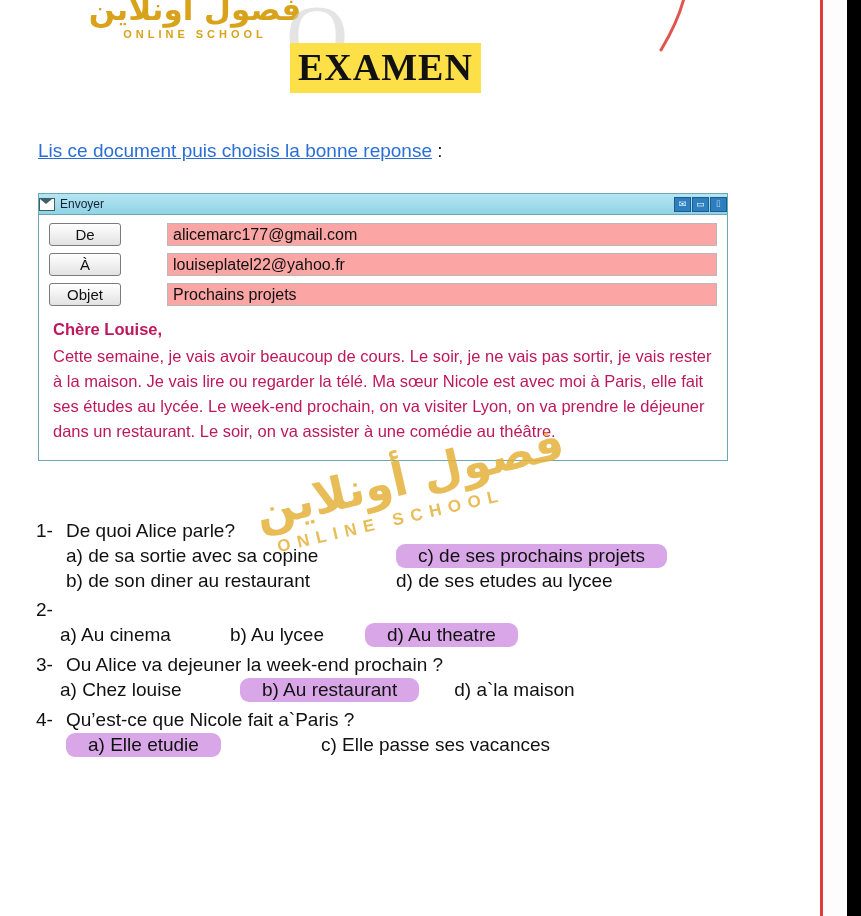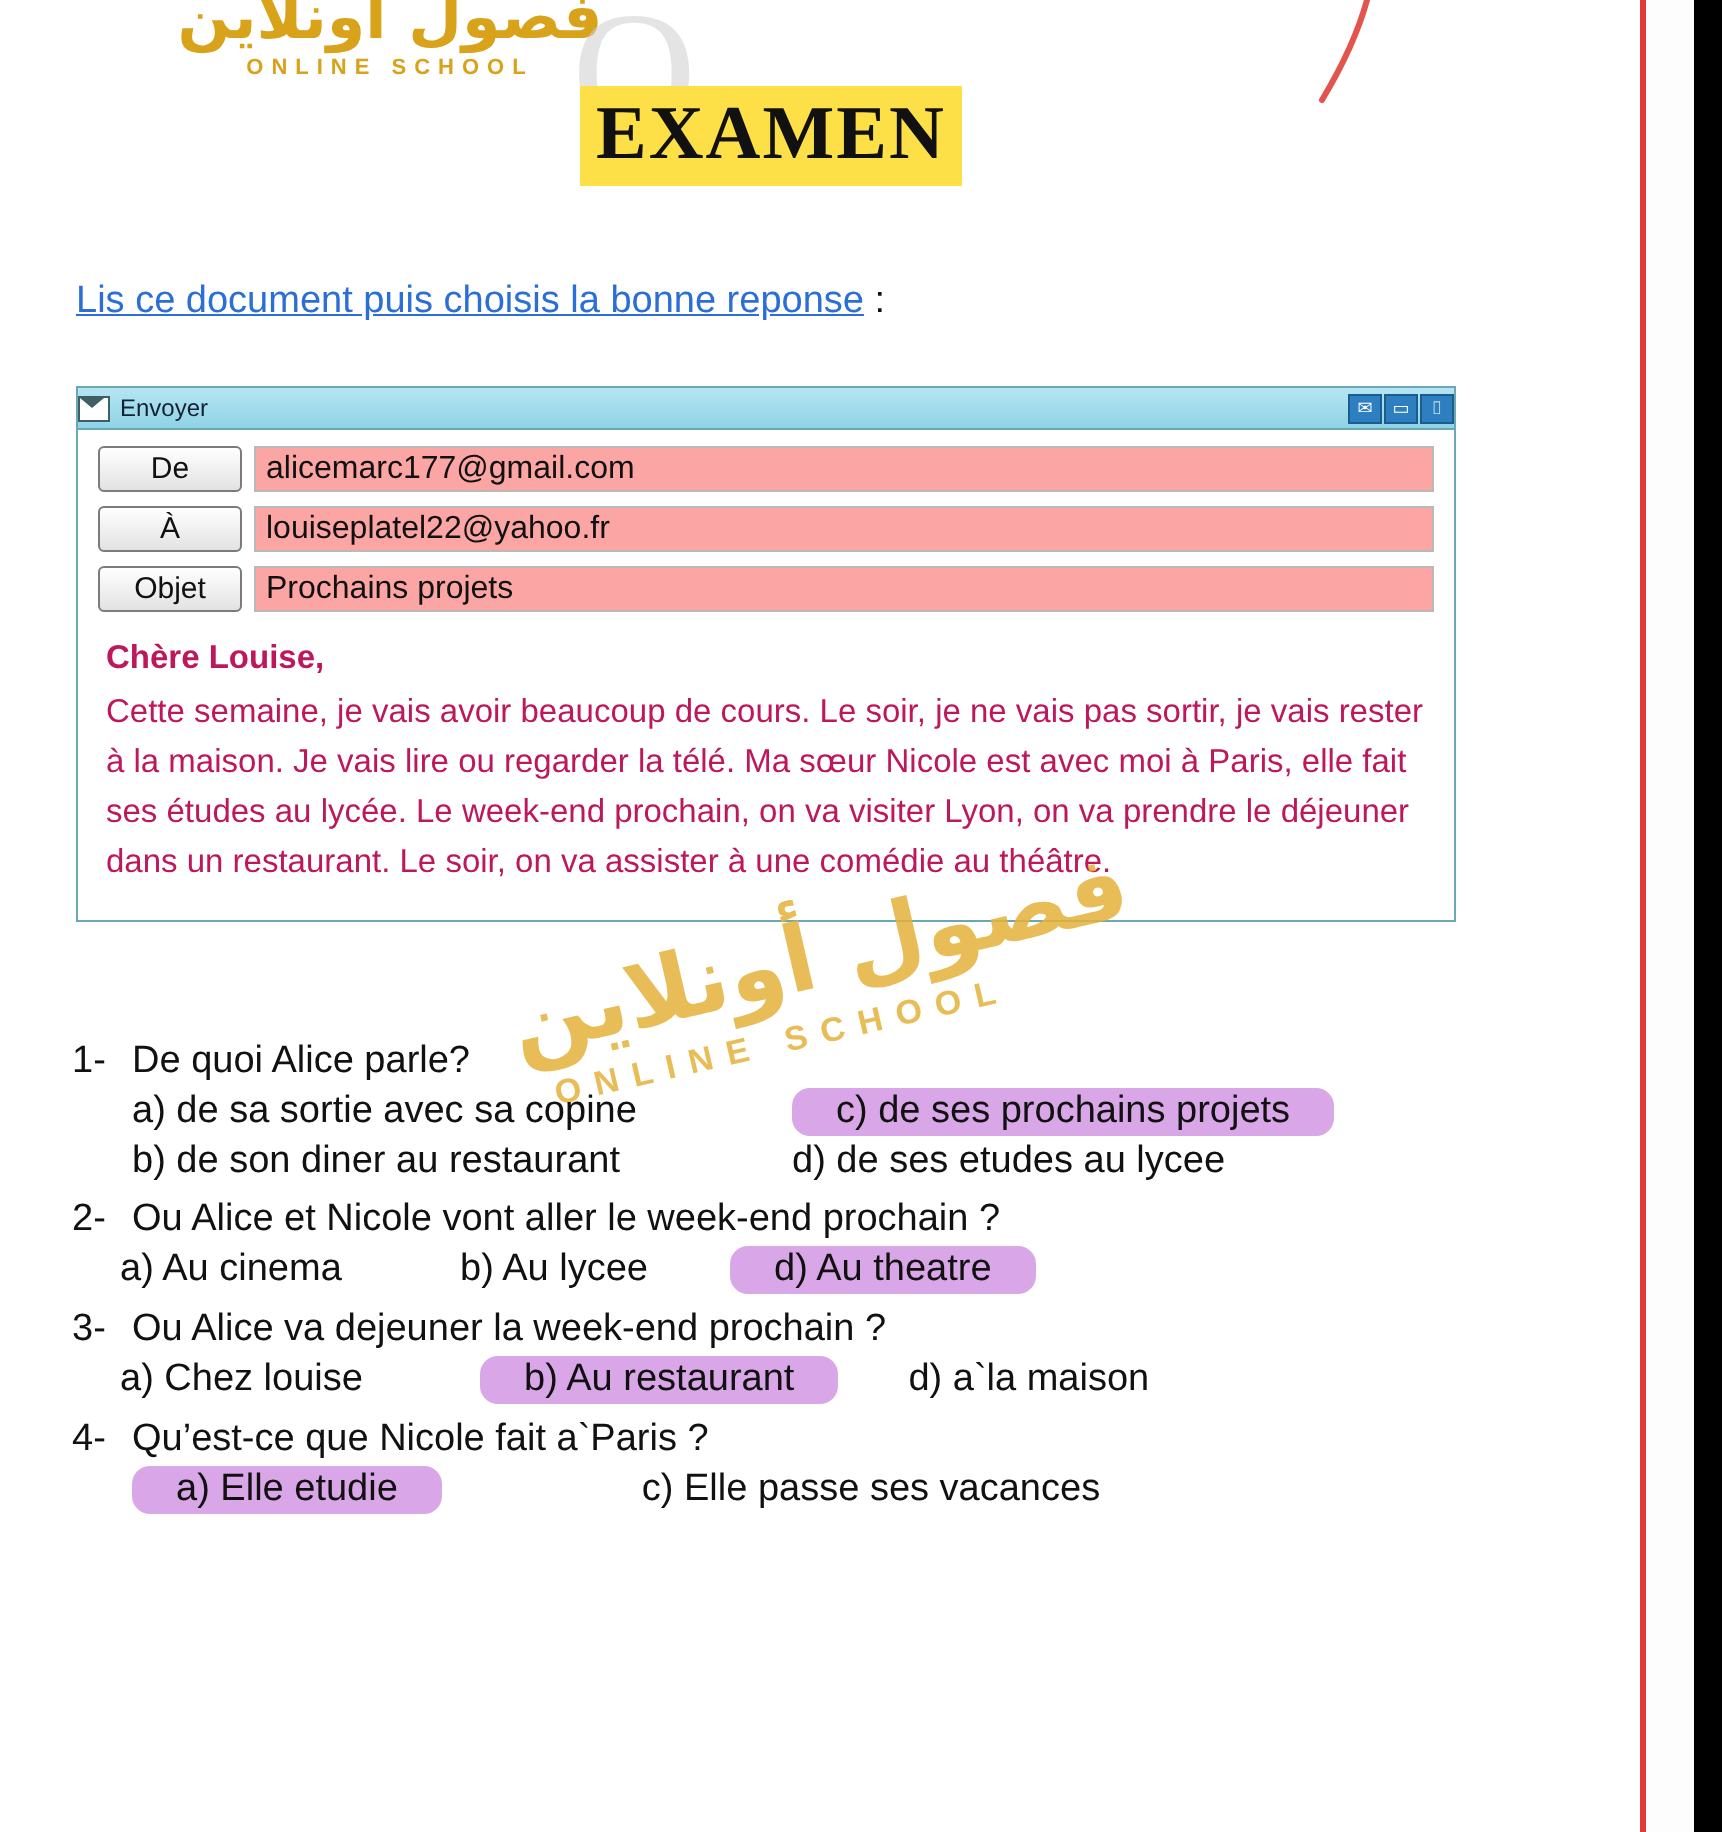--- a/index.html
+++ b/index.html
@@ -160,20 +160,21 @@
   }
 
   .mail-body {
     background: #ffffff;
     padding: 8px 10px 6px 10px;
   }
   .field-row {
     display: flex;
     align-items: center;
     margin-bottom: 7px;
+    gap: 40px;
   }
   .field-label {
     min-width: 58px;
     height: 21px;
     line-height: 21px;
     text-align: center;
     font-size: 15px;
     border: 1px solid #7b7b7b;
     border-radius: 3px;
     background: linear-gradient(to bottom,#ffffff,#e2e2e2);
@@ -340,21 +341,20 @@
     </div>
     <div class="opt-row">
       <span class="opt" style="width:330px">b)  de son diner au restaurant</span>
       <span class="opt">d) de ses etudes au lycee</span>
     </div>
   </div>
 
   <div class="q-block">
     <div class="q-line">
       <span class="q-num">2-</span>
-      <span class="q-text">Ou Alice et Nicole vont aller le week-end prochain ?</span>
     </div>
     <div class="opt-row" style="padding-left:24px">
       <span class="opt" style="width:170px">a)  Au cinema</span>
       <span class="opt" style="width:135px">b) Au lycee</span>
       <span class="opt hl">d) Au theatre</span>
     </div>
   </div>
 
   <div class="q-block">
     <div class="q-line">

